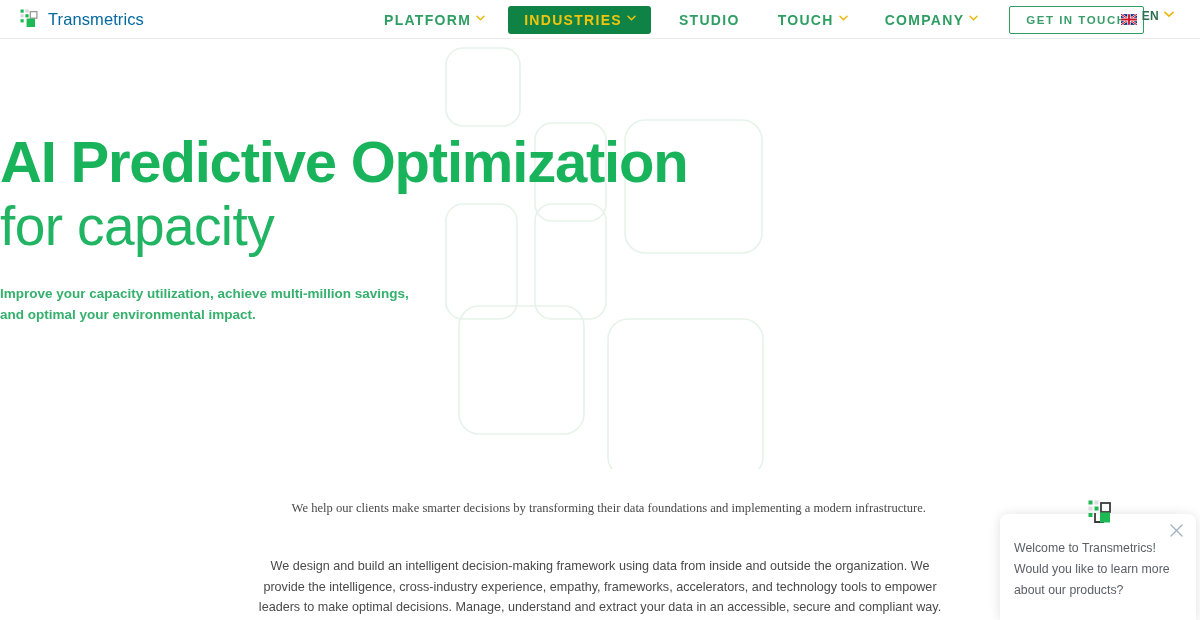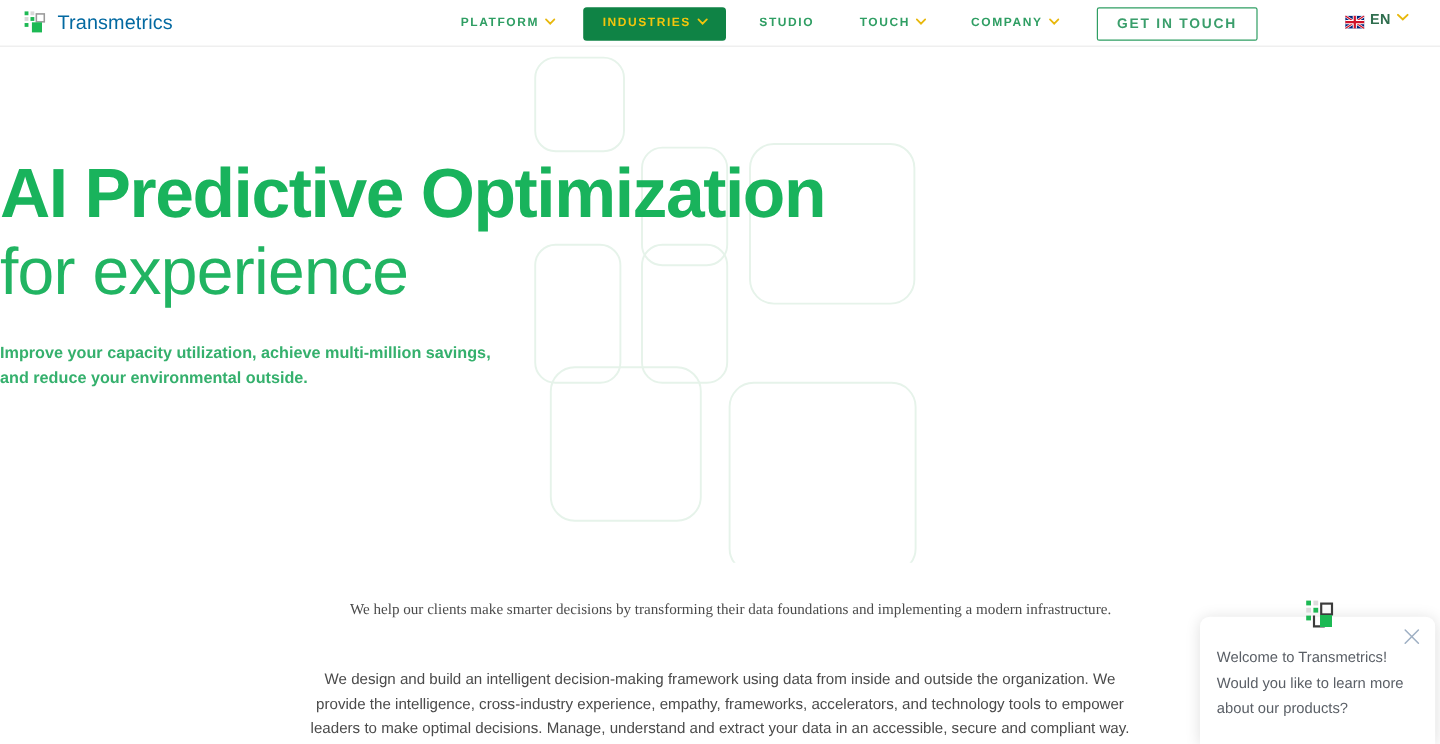--- a/index.html
+++ b/index.html
@@ -56,21 +56,21 @@
     height: 39px;
     display: flex;
     align-items: center;
     gap: 0px;
   }
 
   .nav-item {
     display: flex;
     align-items: center;
     gap: 5px;
-    font-size: 10px;
+    font-size: 14px;
     font-weight: 700;
     letter-spacing: 1.3px;
     color: #2f9e63;
     padding: 0 14px;
     height: 30px;
     white-space: nowrap;
     cursor: pointer;
   }
   .nav-item.spaced { margin-right: 10px; }
 
@@ -329,24 +329,24 @@
         <rect x="446" y="165" width="71" height="115" rx="17"></rect>
         <rect x="535" y="165" width="71" height="115" rx="17"></rect>
         <rect x="459" y="267" width="125" height="128" rx="20"></rect>
         <rect x="608" y="280" width="155" height="158" rx="20"></rect>
       </g>
     </svg>
   </div>
 
   <div class="hero">
     <div class="hero-title-1">AI Predictive Optimization</div>
-    <div class="hero-title-2">for experience</div>
+    <div class="hero-title-2">for capacity</div>
     <div class="hero-sub">
       <div>Improve your capacity utilization, achieve multi-million savings,</div>
-      <div>and reduce your environmental outside.</div>
+      <div>and optimal your environmental impact.</div>
     </div>
   </div>
 
   <div class="body-copy">
     <p class="para para-1">We help our clients make smarter decisions by transforming their data foundations and implementing a modern infrastructure.</p>
     <p class="para para-2">We design and build an intelligent decision-making framework using data from inside and outside the organization. We provide the intelligence, cross-industry experience, empathy, frameworks, accelerators, and technology tools to empower leaders to make optimal decisions. Manage, understand and extract your data in an accessible, secure and compliant way.</p>
   </div>
 
   <div class="chat-logo">
     <svg width="26" height="26" viewBox="0 0 26 26">

